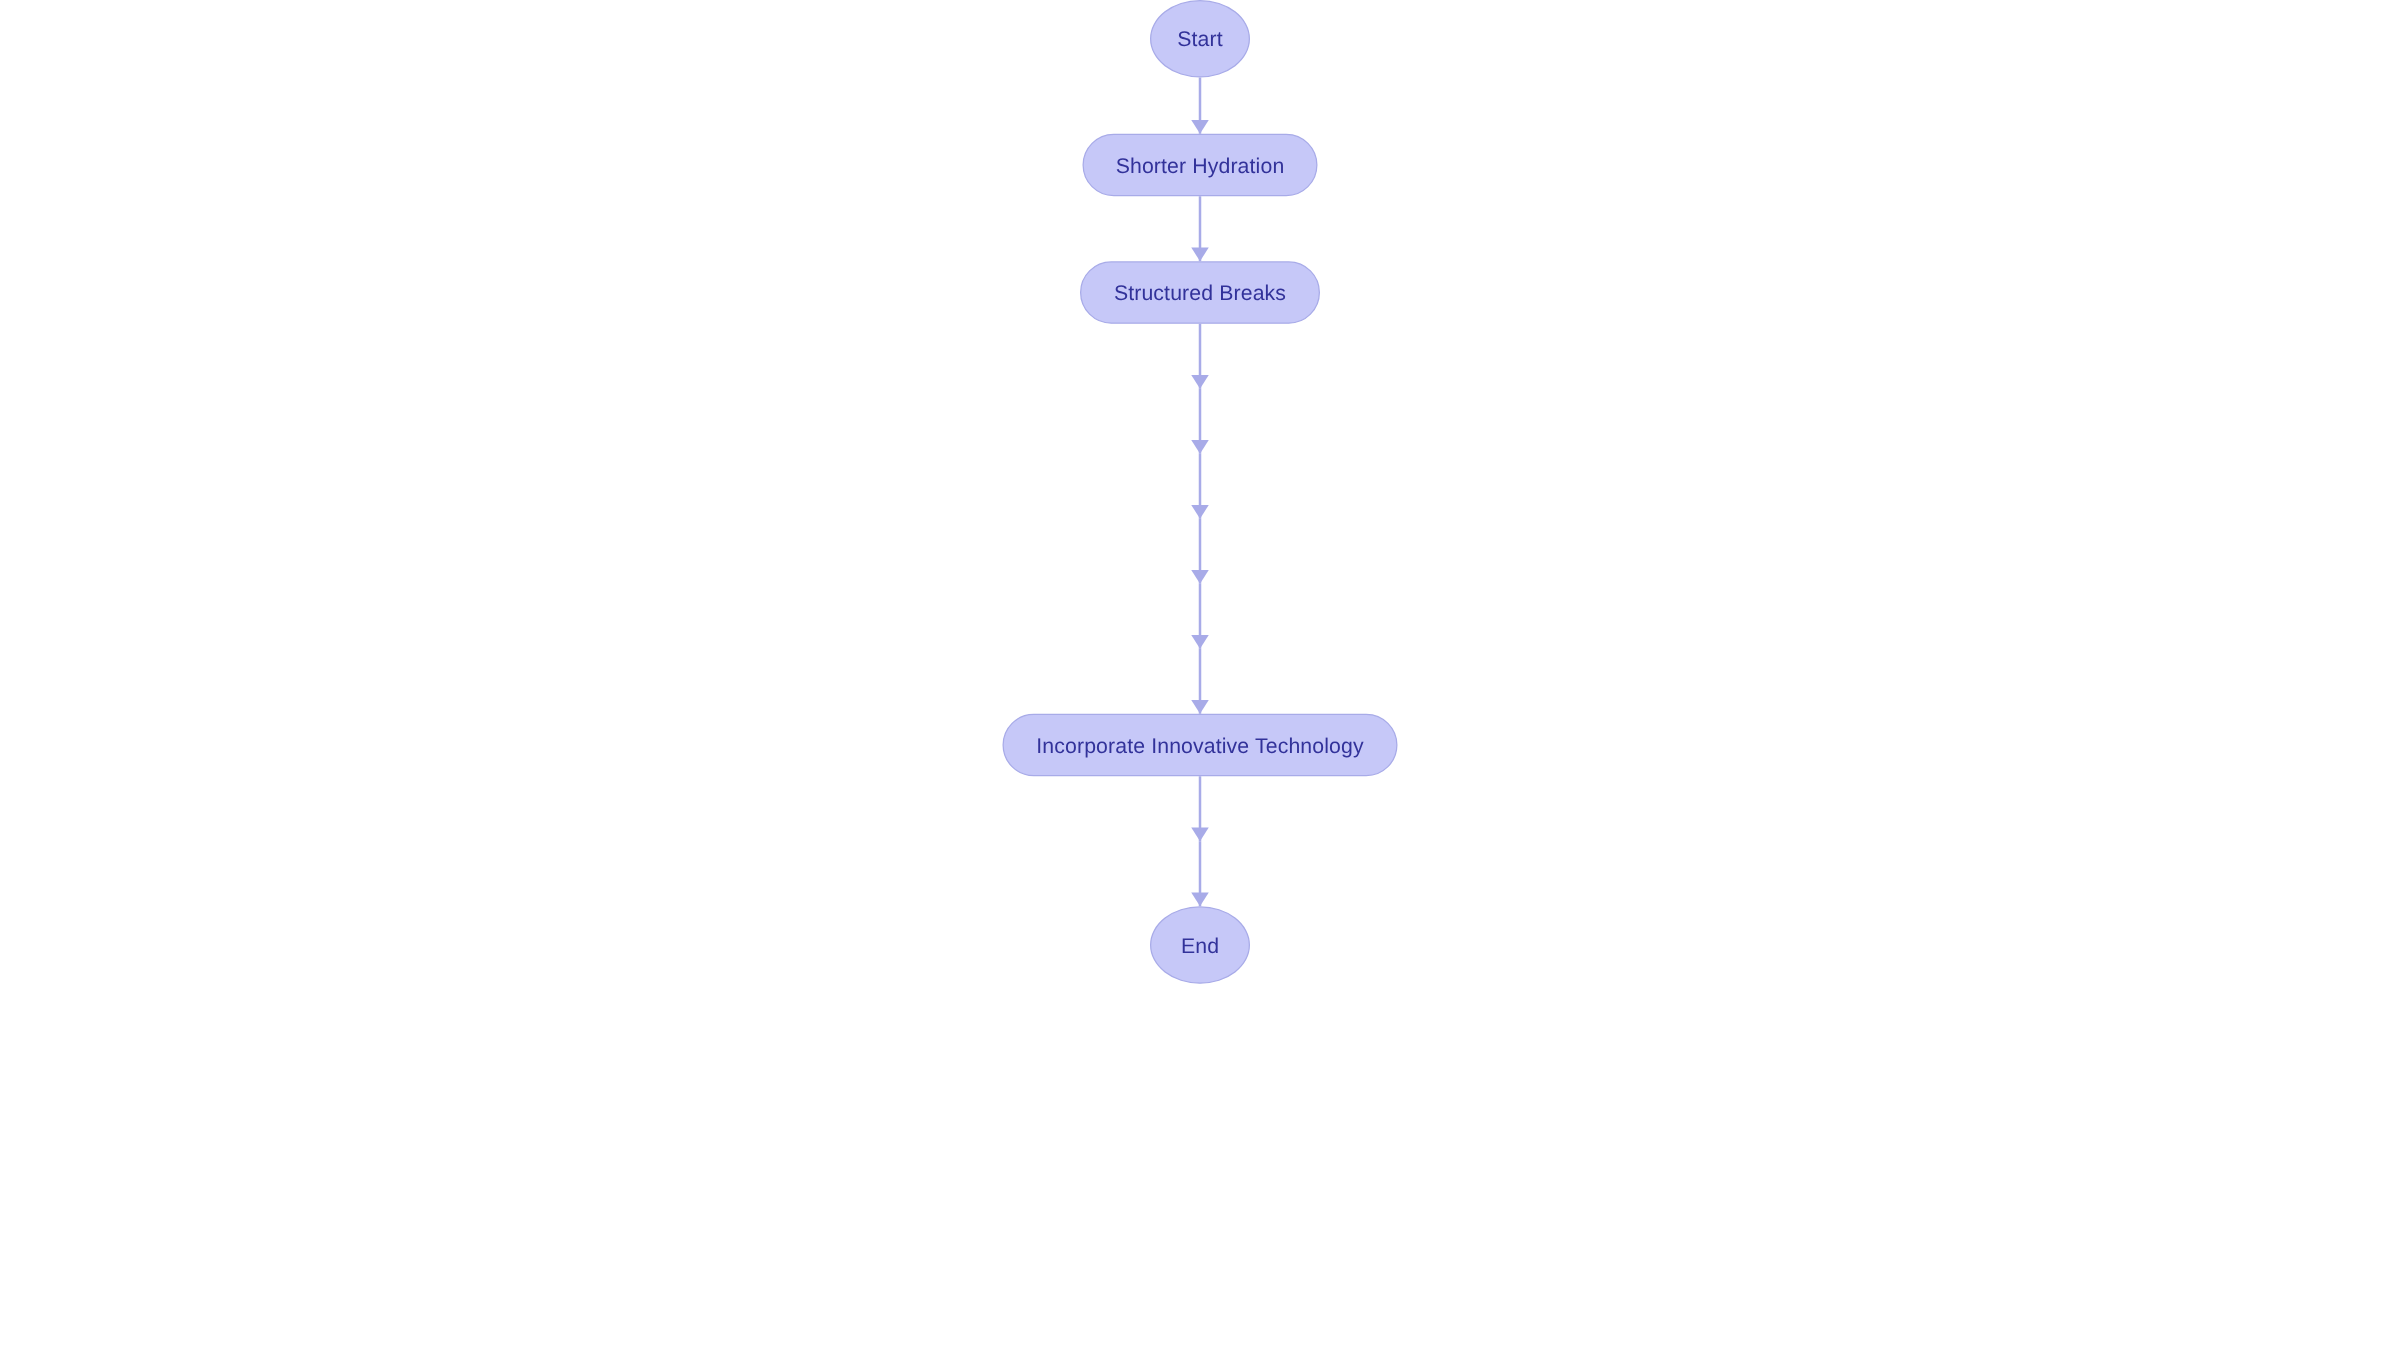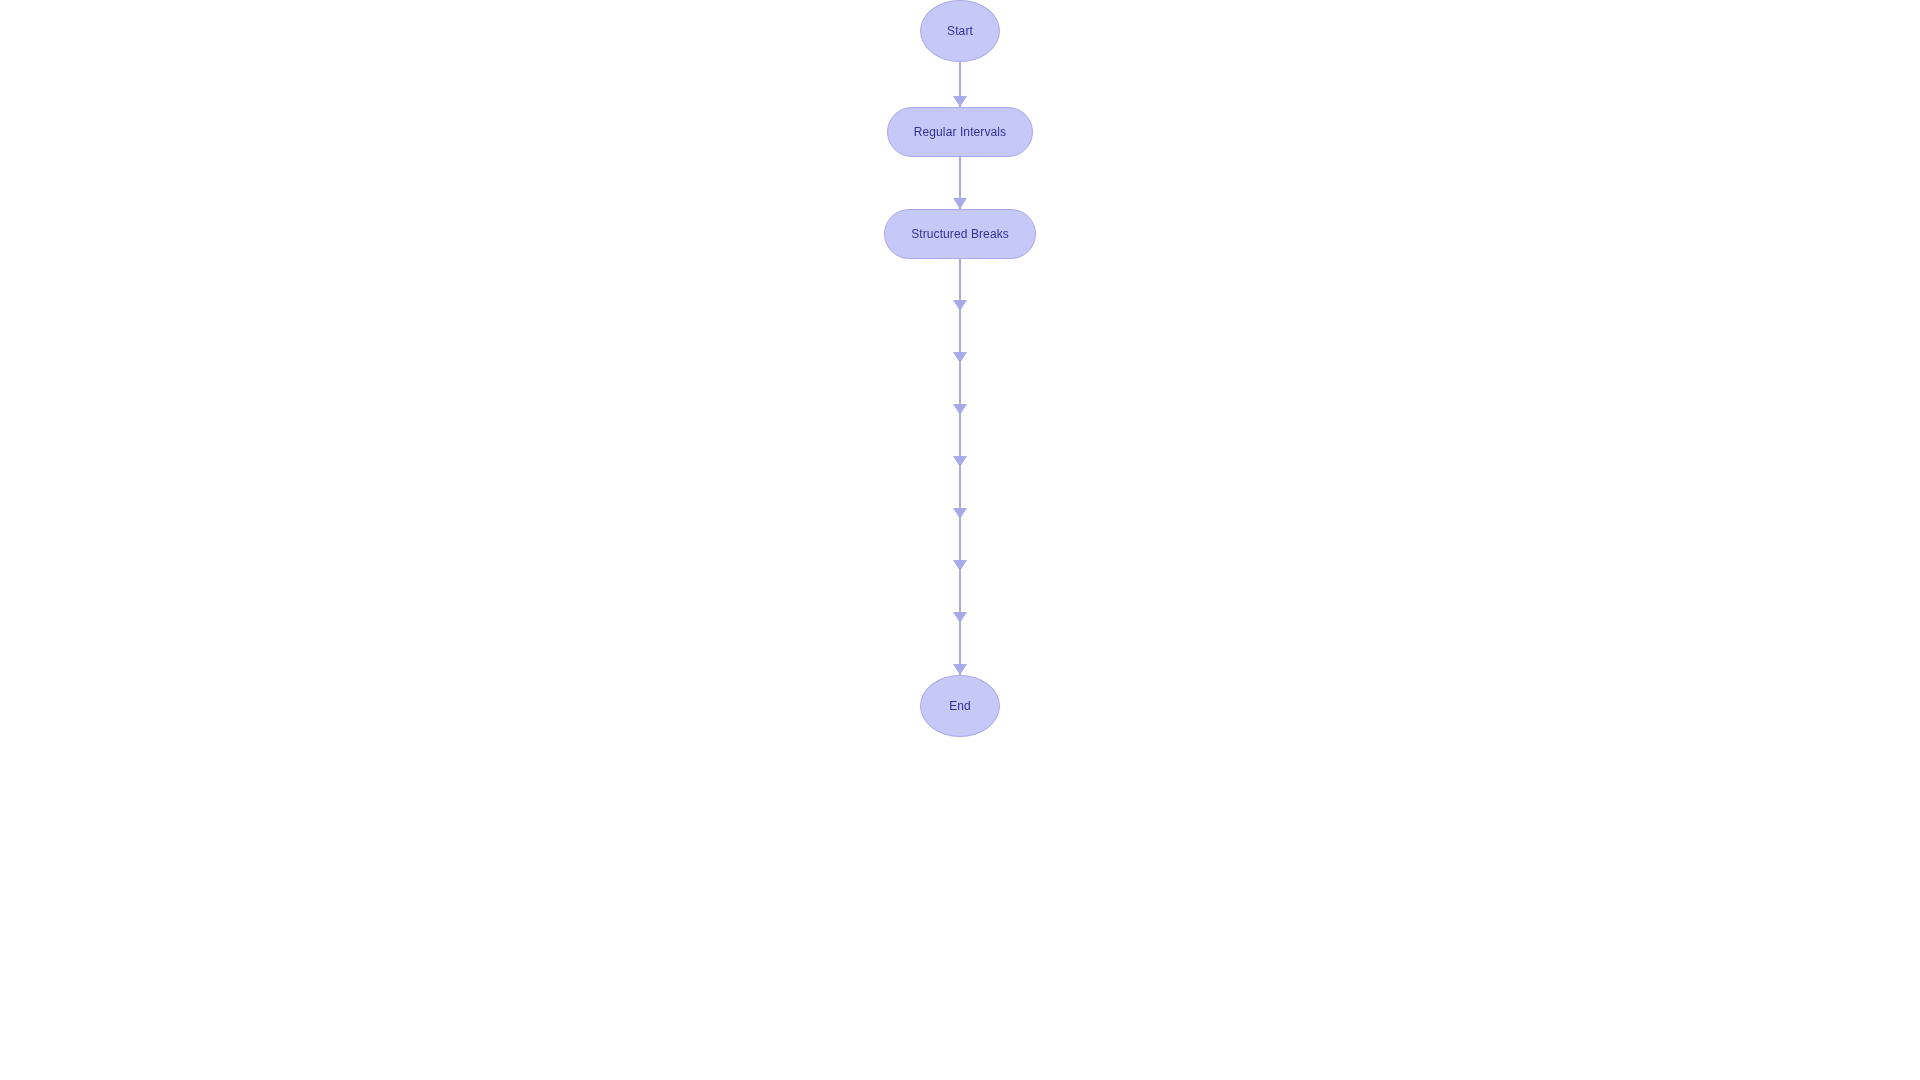--- a/index.html
+++ b/index.html
@@ -31,21 +31,21 @@
   }
 
   .node {
     box-sizing: border-box;
     display: flex;
     align-items: center;
     justify-content: center;
     background: #c6c8f8;
     border: 1px solid #a8abe8;
     color: #32329a;
-    font-size: 12px;
+    font-size: 17px;
     line-height: 1;
     letter-spacing: 0.1px;
     white-space: nowrap;
     flex: 0 0 auto;
   }
 
   .node.terminal {
     width: 80px;
     height: 62px;
     border-radius: 50%;
@@ -86,21 +86,21 @@
 
     <div class="node terminal">
       <span>Start</span>
     </div>
 
     <div class="connector" style="height:45px">
       <span class="arrowhead"></span>
     </div>
 
     <div class="node step">
-      <span>Regular Intervals</span>
+      <span>Shorter Hydration</span>
     </div>
 
     <div class="connector" style="height:52px">
       <span class="arrowhead"></span>
     </div>
 
     <div class="node step">
       <span>Structured Breaks</span>
     </div>
 
@@ -126,20 +126,23 @@
 
     <div class="connector" style="height:52px">
       <span class="arrowhead"></span>
     </div>
 
 
     <div class="connector" style="height:52px">
       <span class="arrowhead"></span>
     </div>
 
+    <div class="node step">
+      <span>Incorporate Innovative Technology</span>
+    </div>
 
     <div class="connector" style="height:52px">
       <span class="arrowhead"></span>
     </div>
 
 
     <div class="connector" style="height:52px">
       <span class="arrowhead"></span>
     </div>
 

